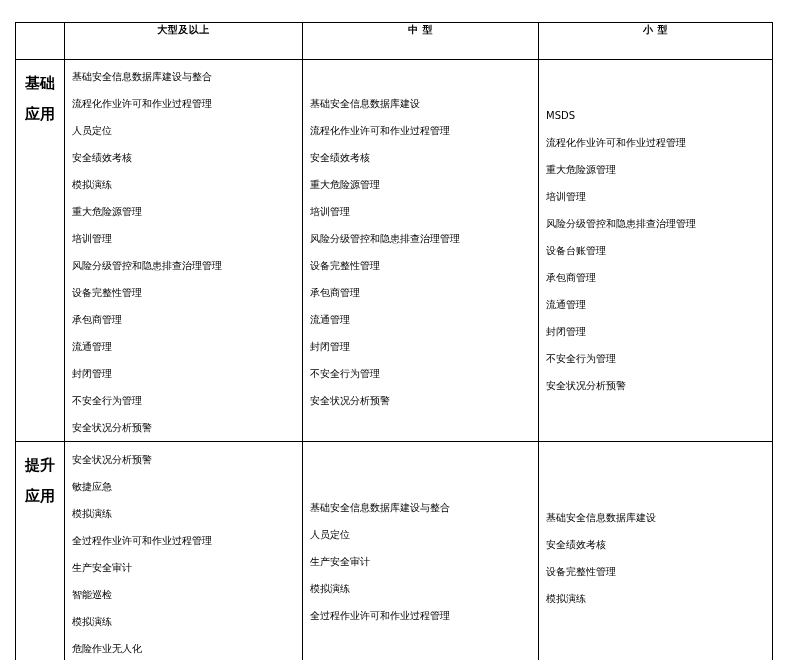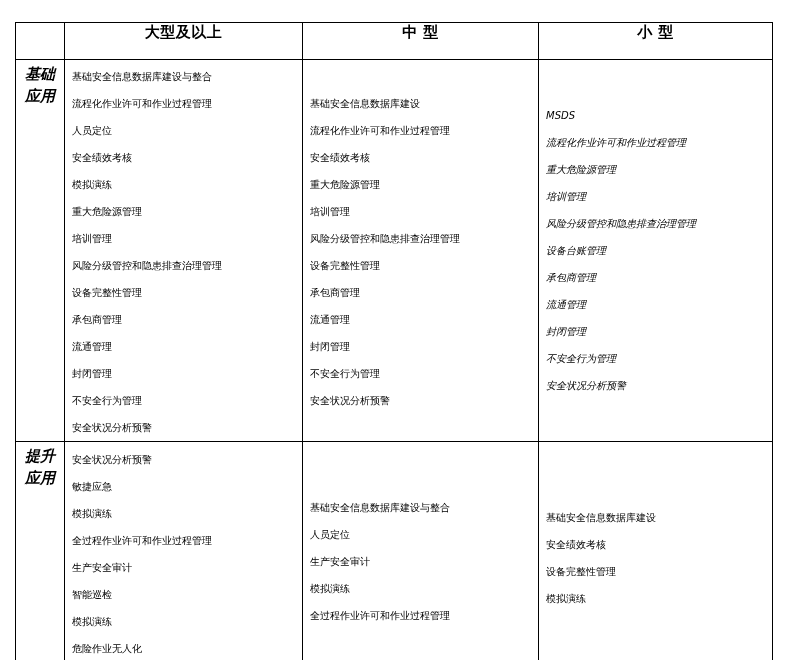--- a/index.html
+++ b/index.html
@@ -40,59 +40,58 @@
   col.c-label { width: 49px; }
   col.c-large { width: 238px; }
   col.c-mid   { width: 236px; }
   col.c-small { width: 234px; }
 
   thead th {
     height: 36px;
     text-align: center;
     vertical-align: middle;
     font-weight: bold;
-    font-size: 15px;
+    font-size: 10px;
     letter-spacing: 0.5px;
   }
   thead th.corner {
     
   }
 
   td.rowlabel {
     text-align: center;
     vertical-align: middle;
     font-weight: bold;
     font-size: 15px;
     line-height: 1.0;
     padding: 0 2px;
   }
   td.rowlabel .lbl-line {
     display: block;
-    margin: 7px 0;
-    font-style: italic;
+    margin: 16px 0;
   }
 
   td.celllist {
     padding: 6px 0 8px 0;
   }
   ul.items {
     list-style: none;
     margin: 0;
     padding: 0;
   }
   ul.items li {
     font-size: 10px;
     line-height: 27px;
     white-space: nowrap;
     padding-left: 7px;
   }
   
   td.cell-large-basic ul.items  { padding-top: 3px; }
   td.cell-mid-basic ul.items    { padding-top: 30px; }
-  td.cell-small-basic ul.items  { padding-top: 42px; font-style: italic; }
+  td.cell-small-basic ul.items  { padding-top: 42px; }
   td.cell-large-adv ul.items    { padding-top: 4px; }
   td.cell-mid-adv ul.items      { padding-top: 52px; }
   td.cell-small-adv ul.items    { padding-top: 62px; }
 
   td.row-basic { height: 356px; }
   td.row-adv   { height: 231px; }
 </style>
 </head>
 <body>
 

